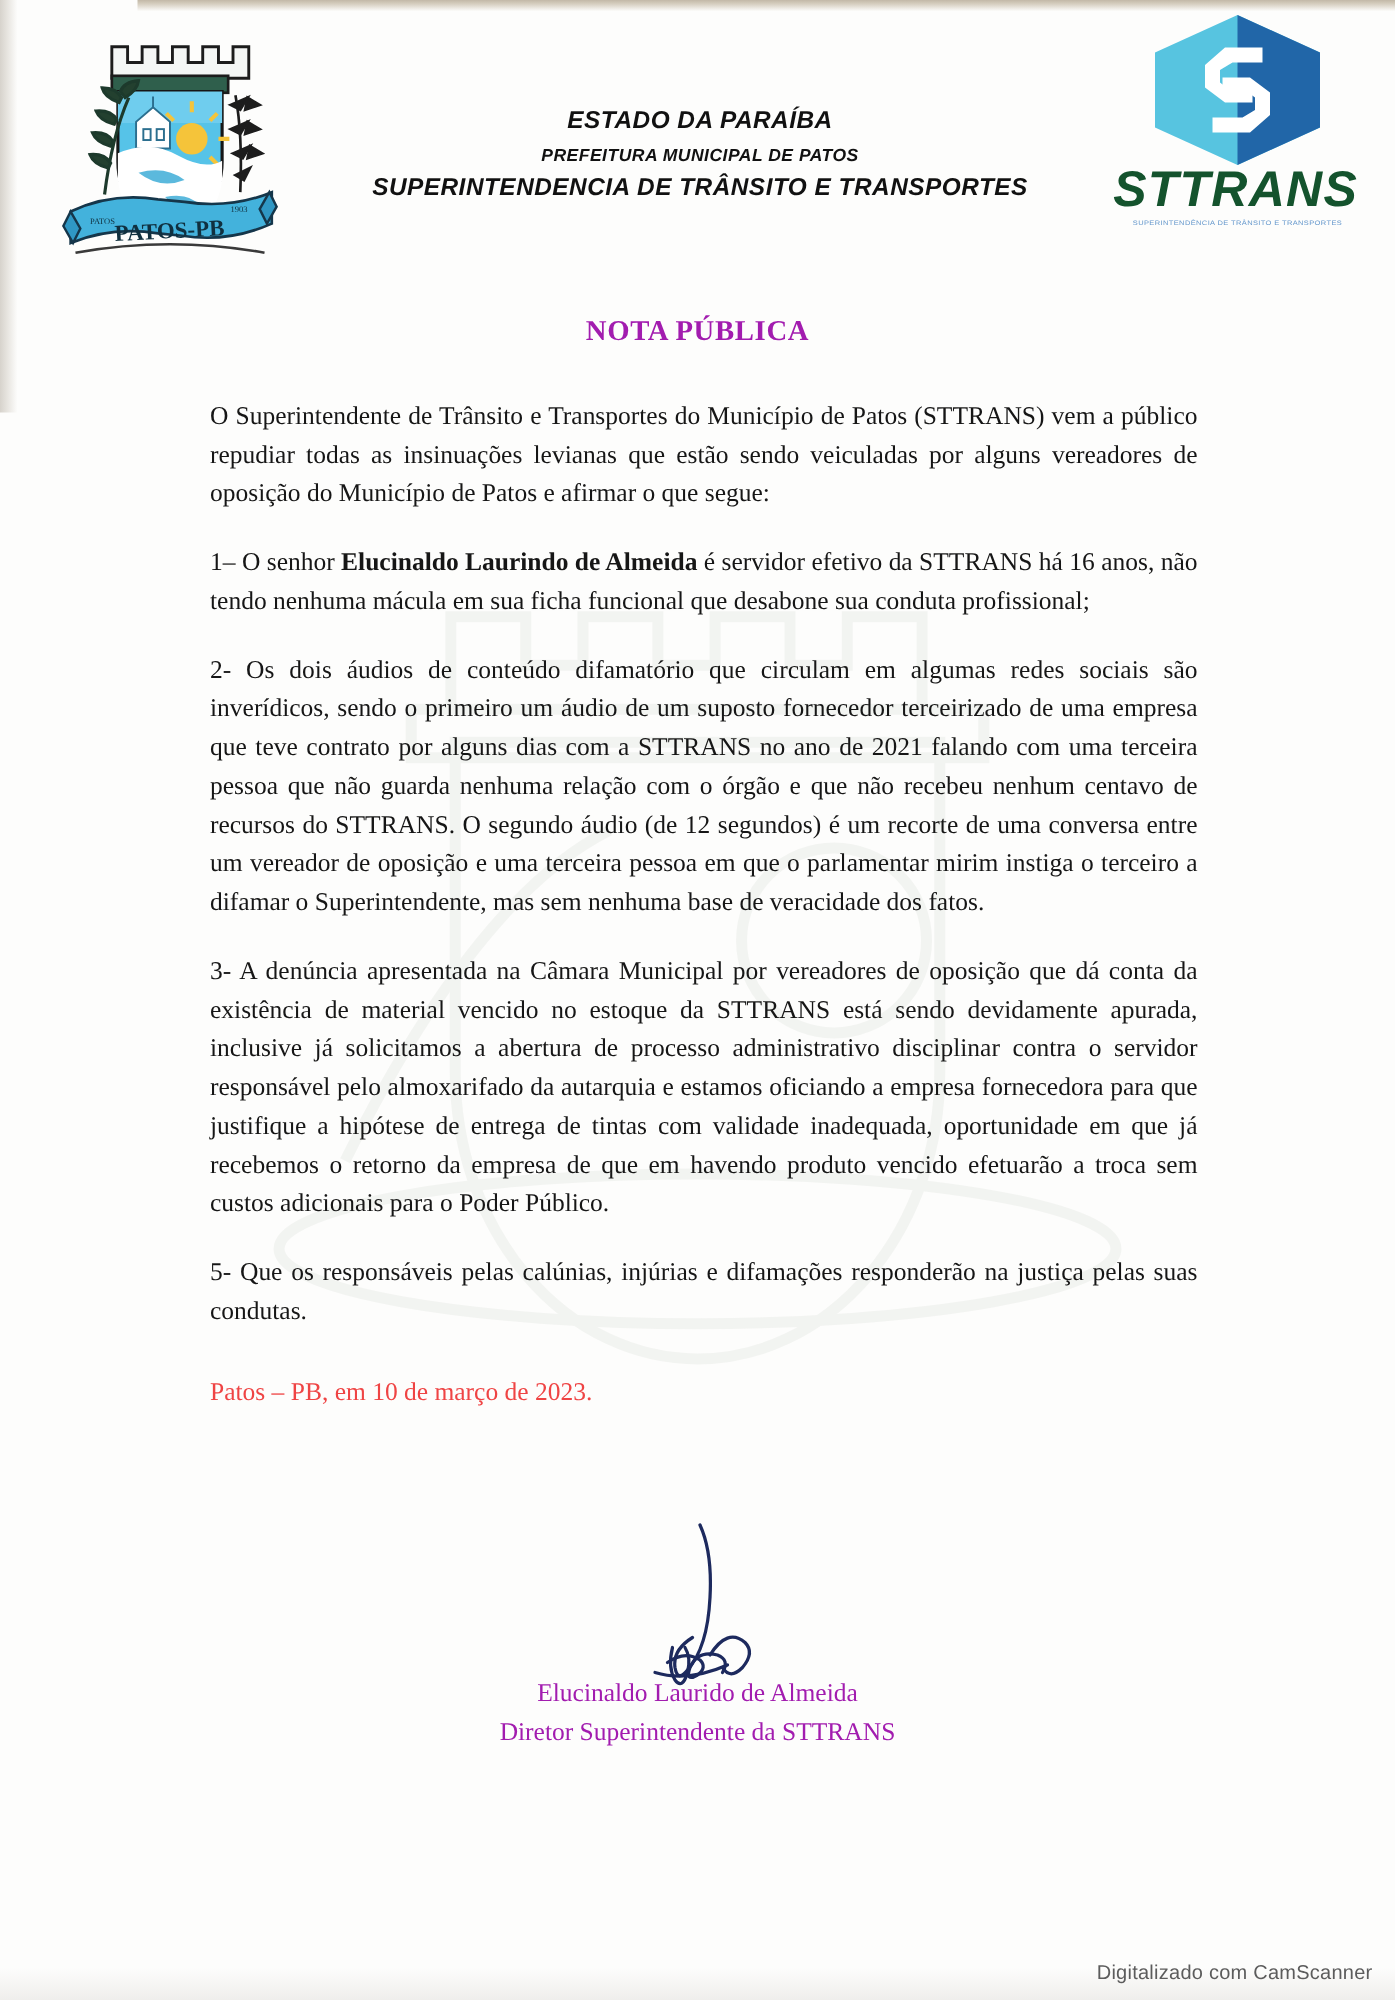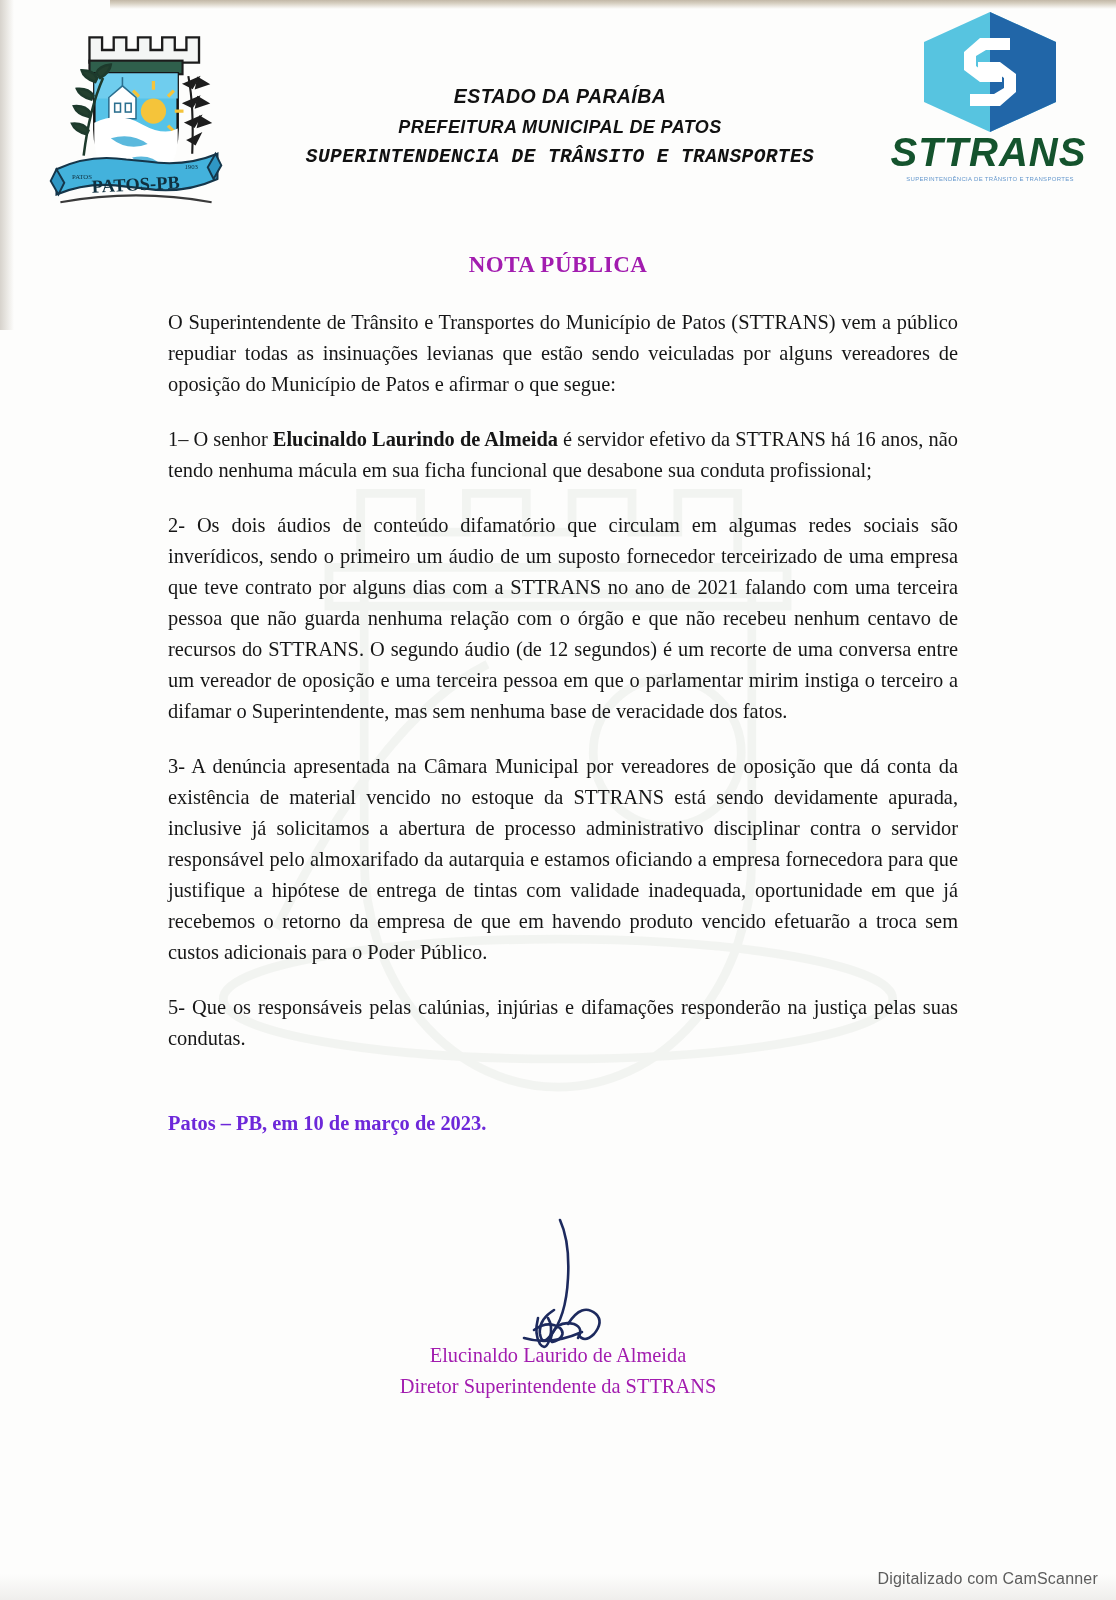--- a/index.html
+++ b/index.html
@@ -55,22 +55,22 @@
     font-weight:bold;
     color:#111;
     margin-top:19px;
   }
   .header-titles div{
     font-size:19.5px;
     letter-spacing:.4px;
     line-height:1.62;
     white-space:nowrap;
   }
-  .header-titles div:nth-child(2){font-size:18px;}
-  .header-titles div:nth-child(3){font-size:19.5px;font-family:Liberation Mono, monospace;}
+  .header-titles div:nth-child(2){font-size:14px;}
+  .header-titles div:nth-child(3){font-size:19.5px;}
   .sttrans{
     position:absolute; right:22px; top:8px; width:212px; height:190px;
   }
   .sttrans-mark{position:absolute;left:24px;top:0;width:168px;height:128px;}
   .sttrans-word{
     position:absolute; left:4px; top:124px; width:205px;
     text-align:center;
     font-family:"Liberation Sans", sans-serif;
     font-style:italic; font-weight:bold;
     font-size:40px; letter-spacing:1px;
@@ -98,31 +98,30 @@
     color:#a21caf;
   }
   .body-wrap{
     position:absolute; left:168px; top:306px; width:790px;
   }
   .para{
     font-size:20.4px;
     line-height:1.52;
     text-align:justify;
     text-justify:inter-word;
-    margin:1px 0 24px 0;
+    margin:12px 0 24px 0;
     color:#161616;
   }
   .para b{font-weight:bold;}
   .date-line{
     font-size:20.4px;
     line-height:1.52;
     text-align:left;
-    margin:54px 0 0 0;
-    color:#6d28d9;
-    font-weight:bold;
+    margin:34px 0 0 0;
+    color:#ef4444;
   }
 
   
   .sign-block{
     position:absolute; left:0; right:0; top:1340px;
     text-align:center;
   }
   .sign-name,.sign-role{
     font-size:20.4px;
     line-height:1.5;

